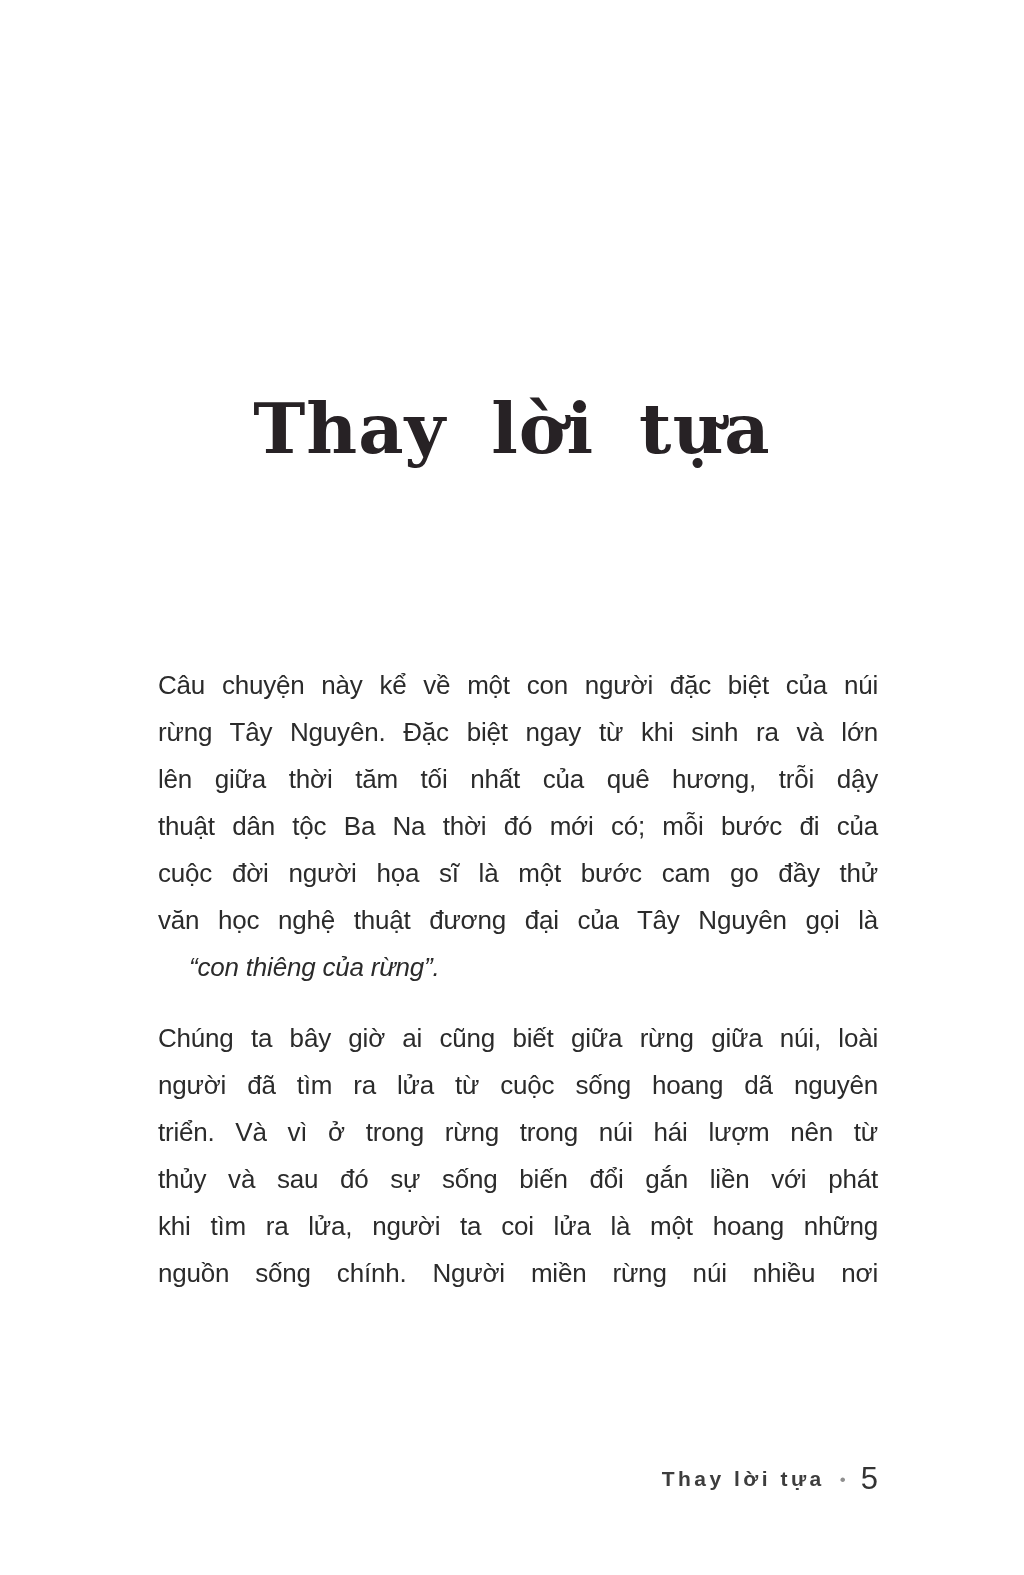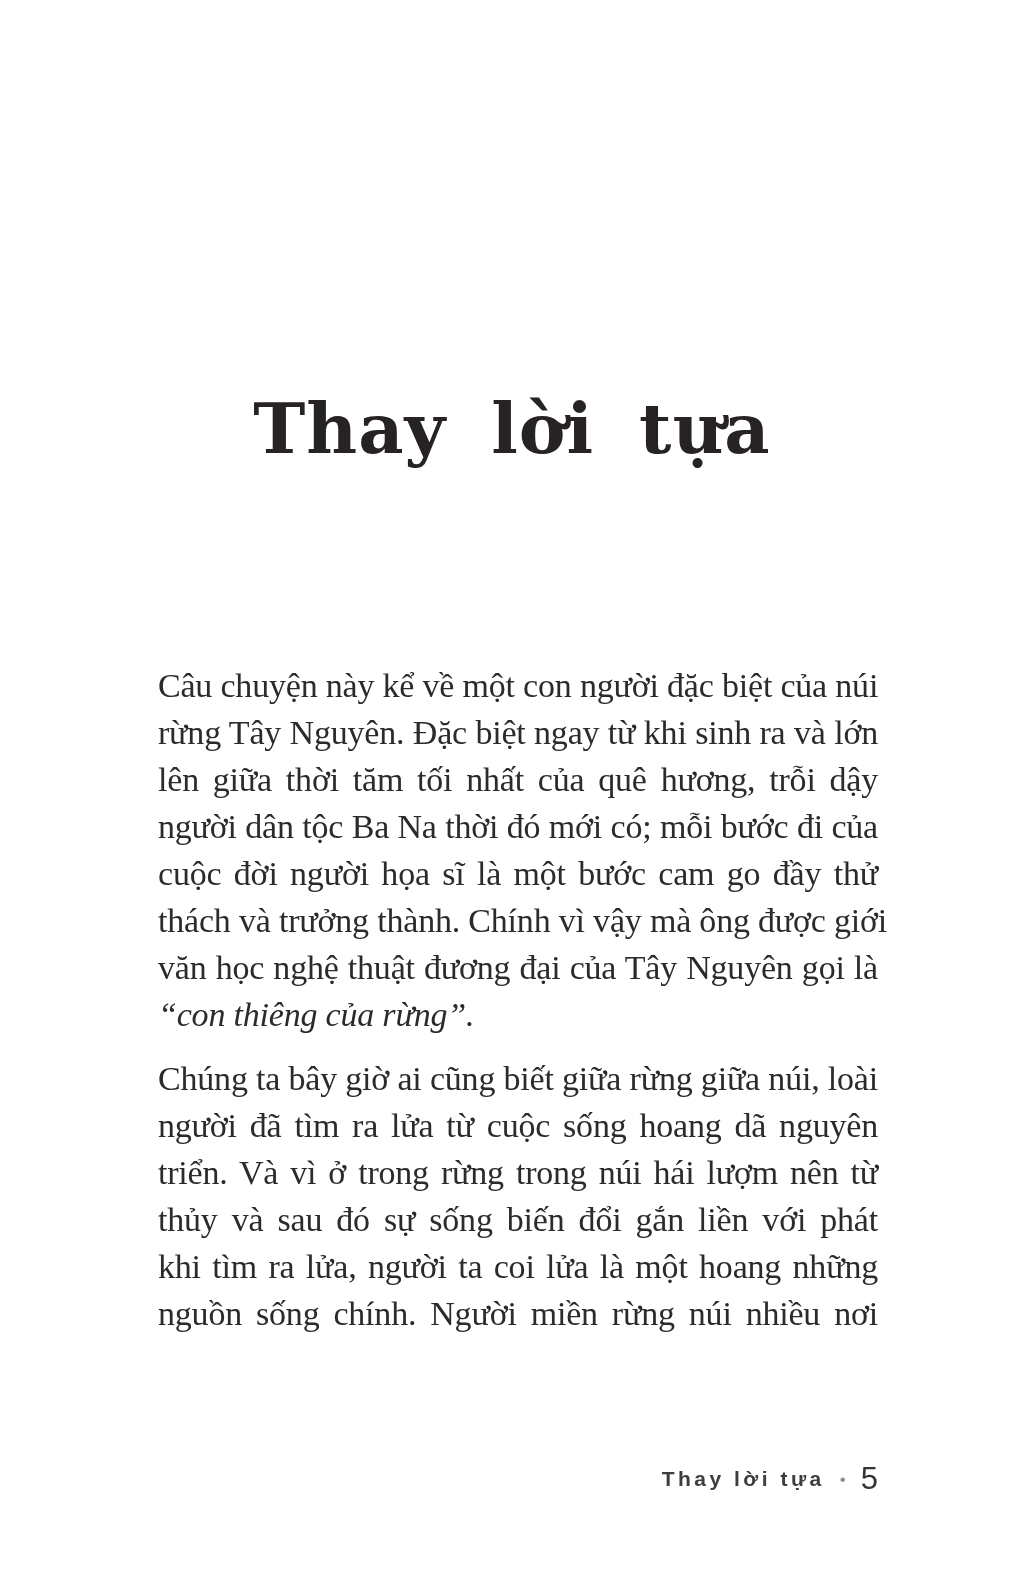--- a/index.html
+++ b/index.html
@@ -28,40 +28,40 @@
     letter-spacing: 1px;
     word-spacing: 0.28em;
   }
   .body-text {
     position: absolute;
     left: 158px;
     top: 662px;
     width: 720px;
   }
   .paragraph { margin: 0; }
-  .paragraph + .paragraph { margin-top: 17px; }
+  .paragraph + .paragraph { margin-top: 24px; }
   .text-line {
-    font-size: 34px;
+    font-size: 26px;
     line-height: 47px;
     height: 47px;
     color: #2b2b2b;
     letter-spacing: -0.2px;
     text-align: justify;
     text-align-last: justify;
     text-justify: inter-word;
     white-space: nowrap;
     overflow: visible;
-    font-family: Liberation Serif, serif;
   }
   .text-line.last-line {
     text-align: left;
     text-align-last: left;
   }
   .text-line.italic-line {
     font-style: italic;
+    margin-left: 31px;
   }
   .footer {
     position: absolute;
     top: 1461px;
     right: 146px;
     display: flex;
     align-items: center;
     gap: 15px;
   }
   .footer-section {
@@ -87,23 +87,22 @@
 <div class="page">
 
   <h1 class="chapter-title">Thay lời tựa</h1>
 
   <div class="body-text">
 
     <div class="paragraph">
       <div class="text-line">Câu chuyện này kể về một con người đặc biệt của núi</div>
       <div class="text-line">rừng Tây Nguyên. Đặc biệt ngay từ khi sinh ra và lớn</div>
       <div class="text-line">lên giữa thời tăm tối nhất của quê hương, trỗi dậy</div>
-      <div class="text-line">người dân tộc Ba Na thời đó mới có; mỗi bước đi của</div>
+      <div class="text-line">thuật dân tộc Ba Na thời đó mới có; mỗi bước đi của</div>
       <div class="text-line">cuộc đời người họa sĩ là một bước cam go đầy thử</div>
-      <div class="text-line">thách và trưởng thành. Chính vì vậy mà ông được giới</div>
       <div class="text-line">văn học nghệ thuật đương đại của Tây Nguyên gọi là</div>
       <div class="text-line last-line italic-line">“con thiêng của rừng”.</div>
     </div>
 
     <div class="paragraph">
       <div class="text-line">Chúng ta bây giờ ai cũng biết giữa rừng giữa núi, loài</div>
       <div class="text-line">người đã tìm ra lửa từ cuộc sống hoang dã nguyên</div>
       <div class="text-line">triển. Và vì ở trong rừng trong núi hái lượm nên từ</div>
       <div class="text-line">thủy và sau đó sự sống biến đổi gắn liền với phát</div>
       <div class="text-line">khi tìm ra lửa, người ta coi lửa là một hoang những</div>

